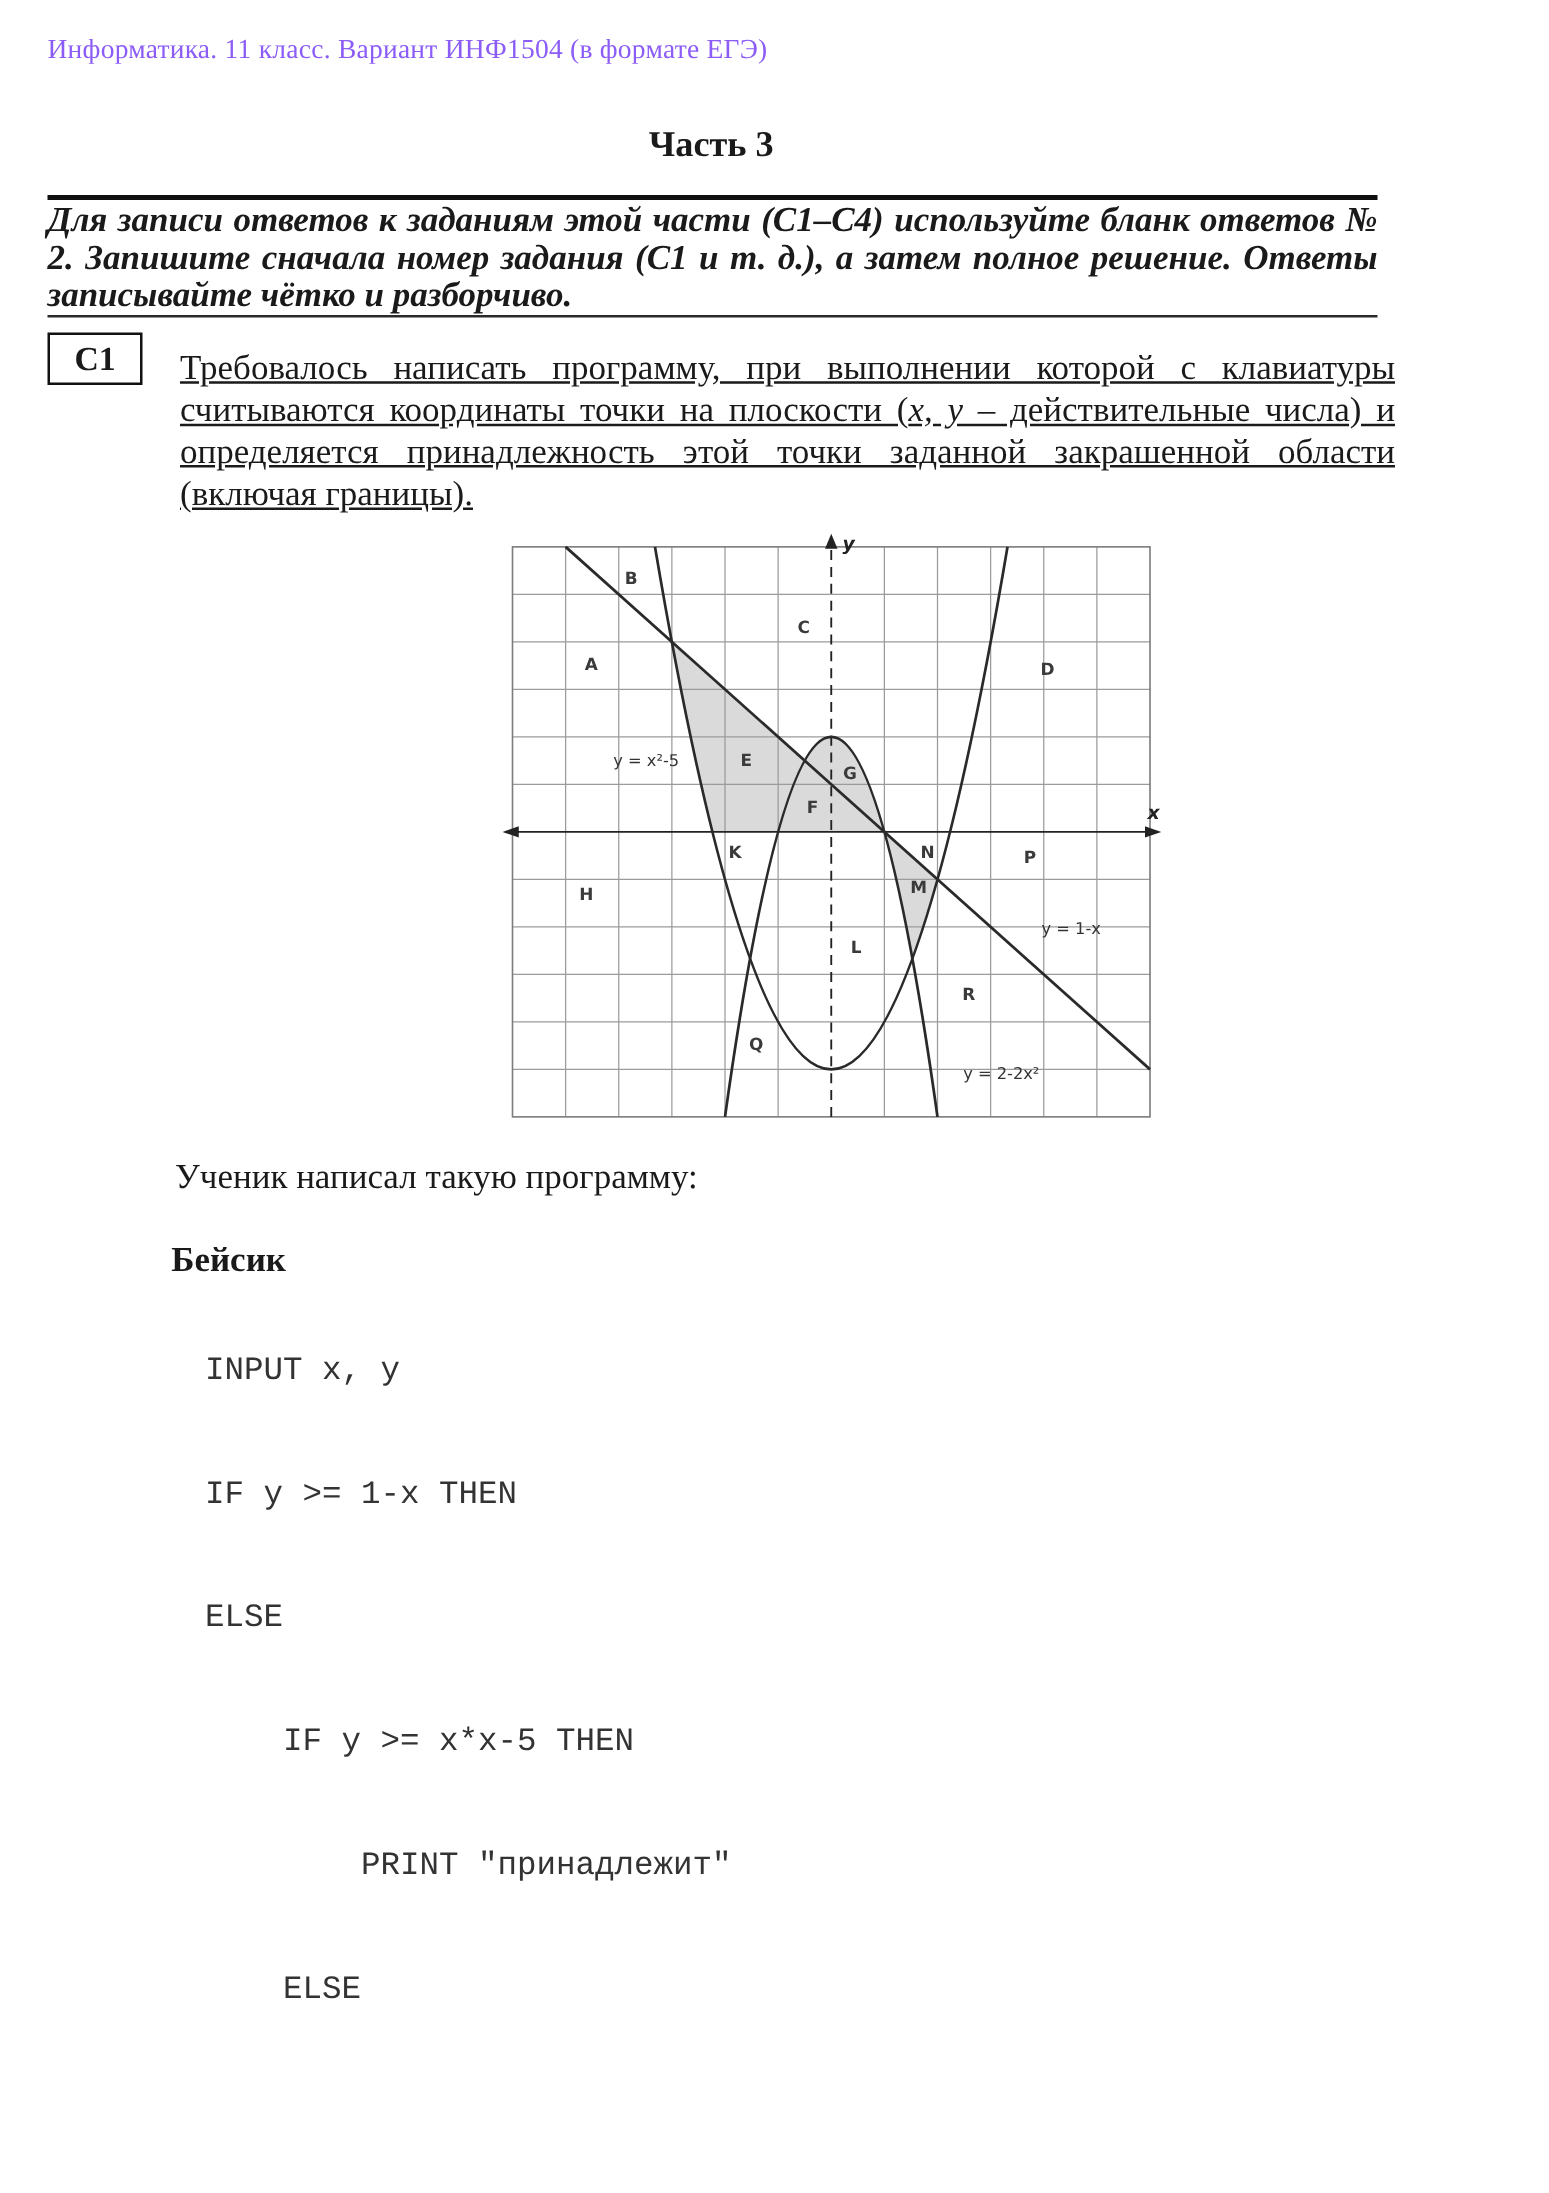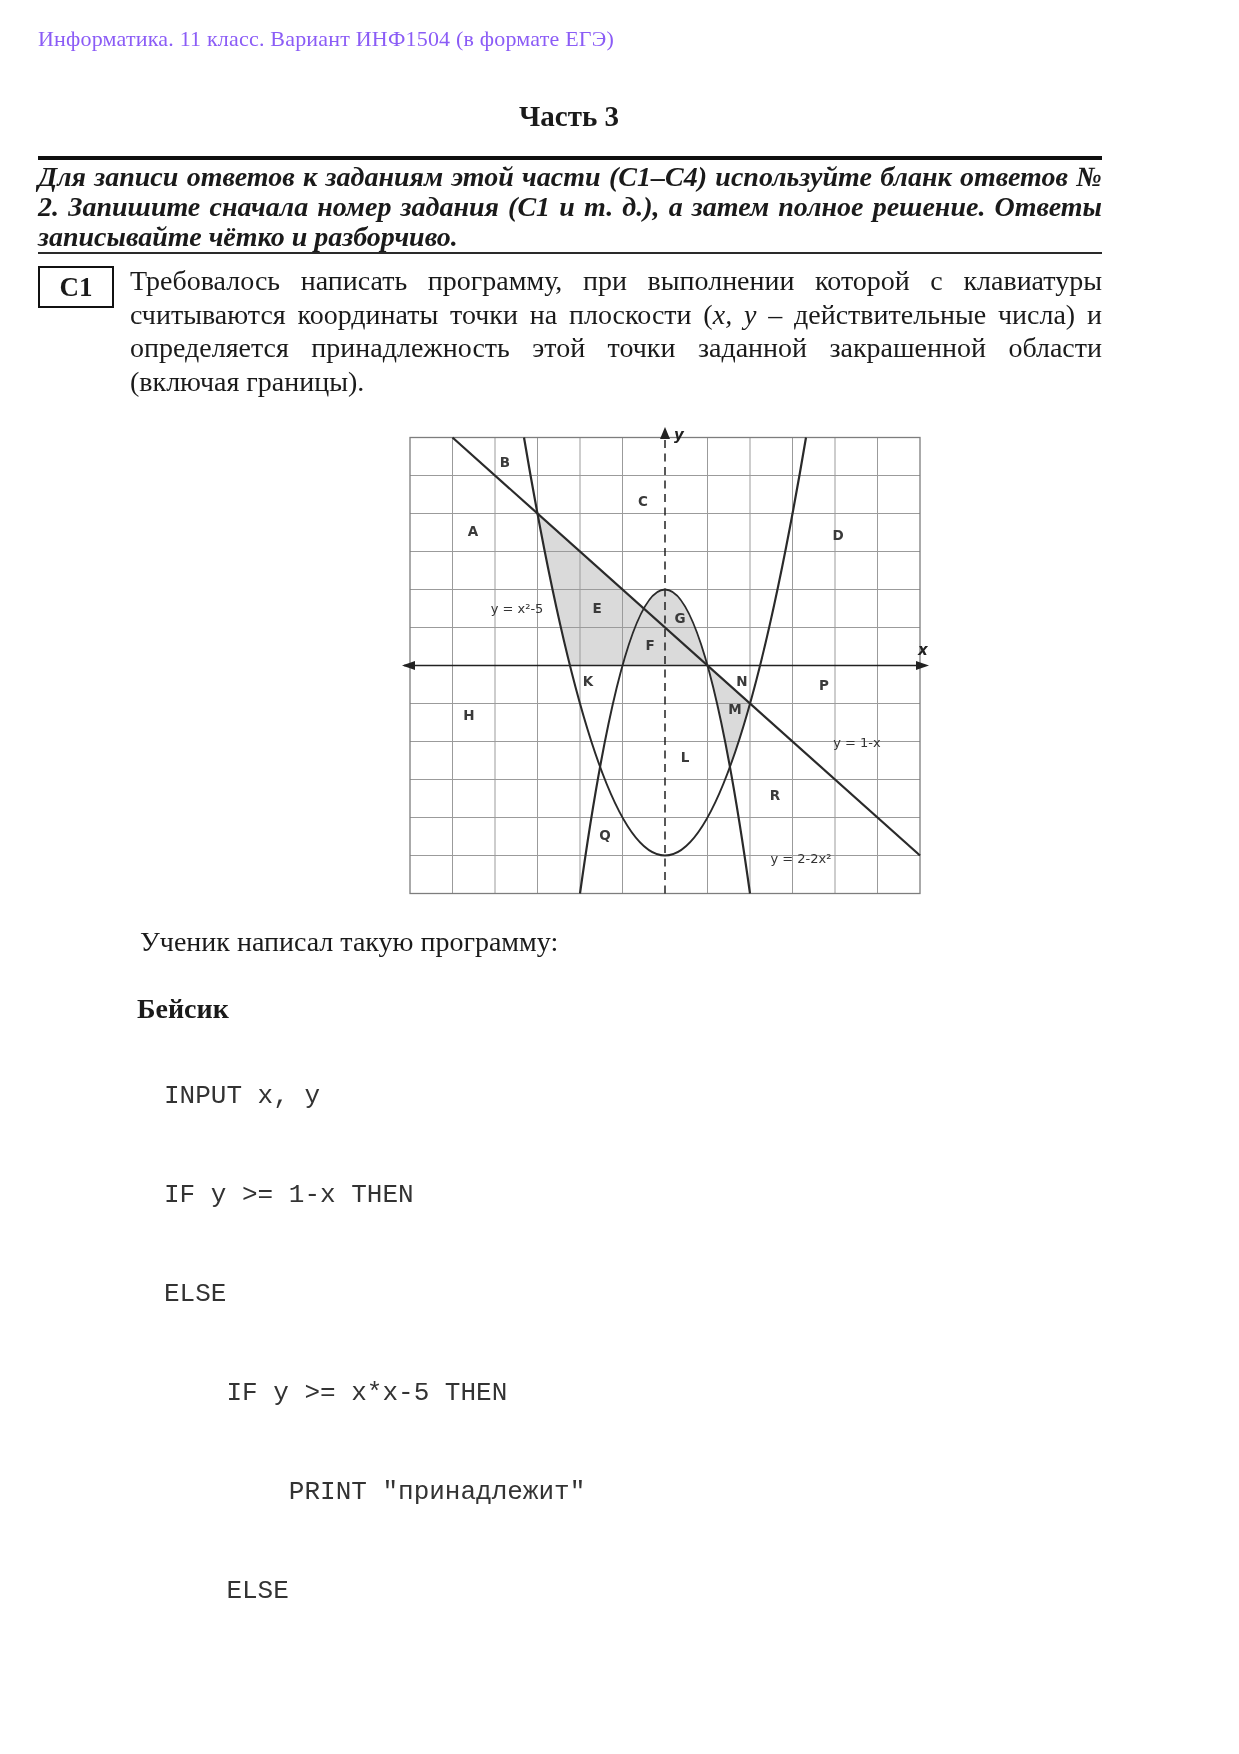--- a/index.html
+++ b/index.html
@@ -34,21 +34,21 @@
   }
   .task-id-box{
     left:38px;top:266px;width:72px;height:38px;
     border:2px solid #111;
     display:flex;align-items:center;justify-content:center;
     font-weight:bold;font-size:27px;
   }
   .task-text{
     left:128px;top:262px;width:972px;
     font-size:28px;line-height:33.5px;
-    text-align:justify;margin:2px;
+    text-align:justify;margin:16px;text-decoration:underline;
   }
   .task-text .it{font-style:italic;}
   .figure-wrap{left:402px;top:426px;width:528px;height:472px;}
   .intro-line{left:128px;top:914px;width:900px;font-size:28px;margin:12px;}
   .lang-line{left:124px;top:980px;width:400px;font-size:28px;font-weight:bold;margin:13px;}
   .code-block{
     left:128px;top:1014px;width:980px;
     font-family:"Liberation Mono", monospace;
     font-size:26px;line-height:33px;color:#333;
     white-space:pre;

